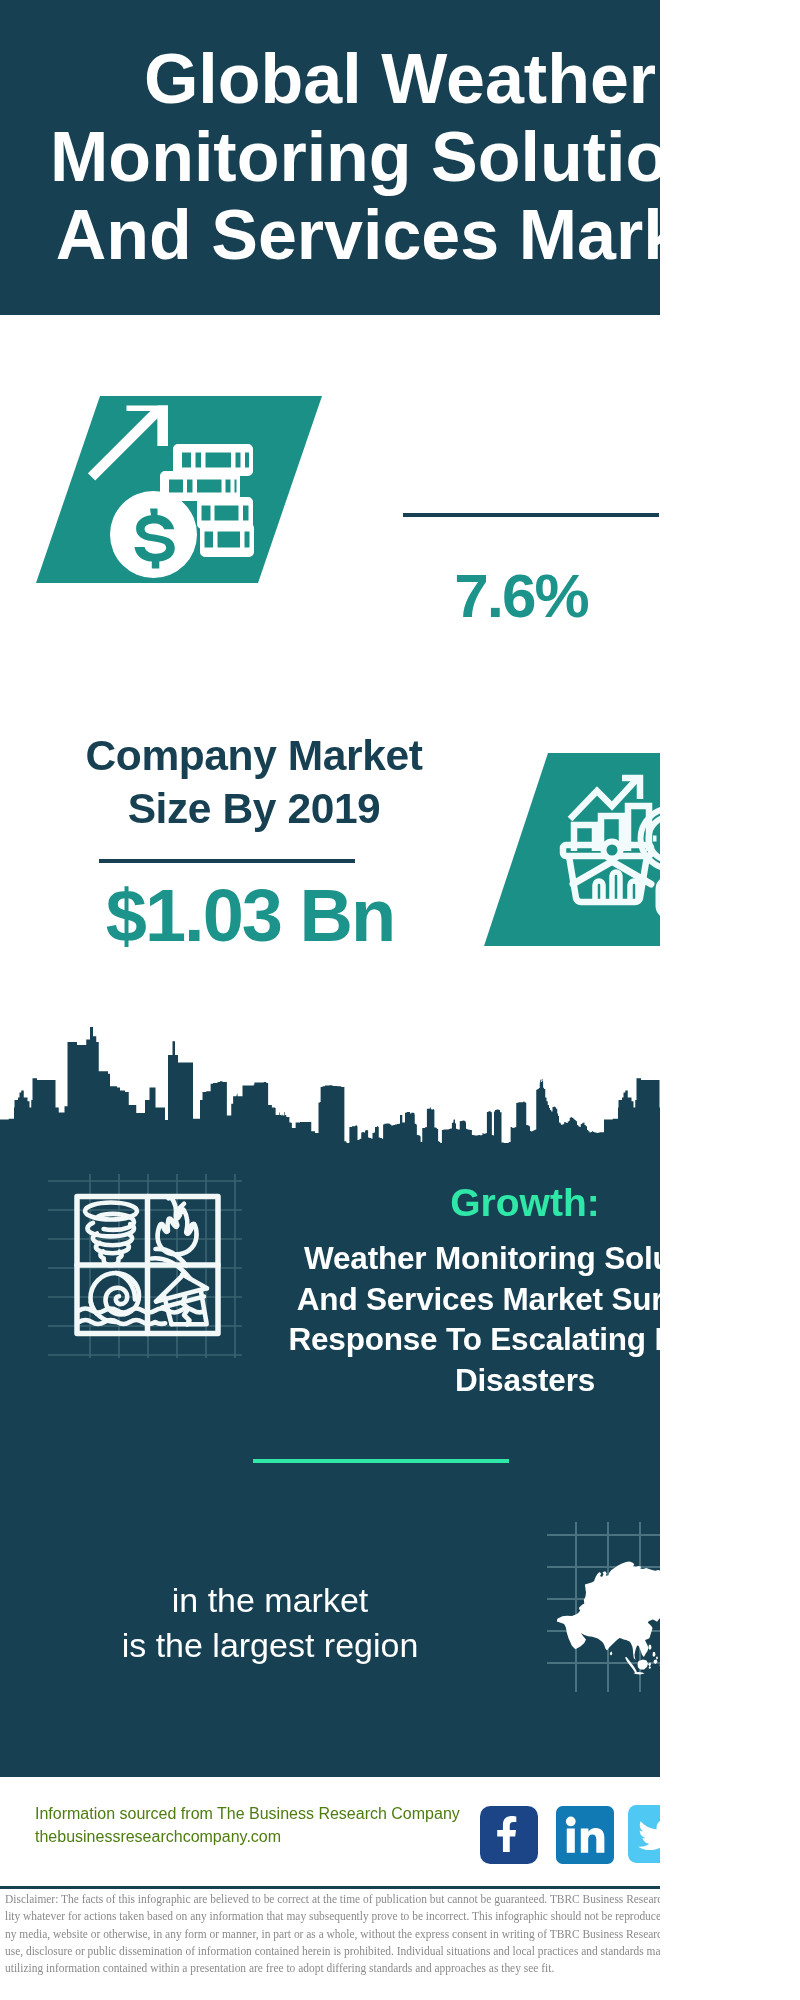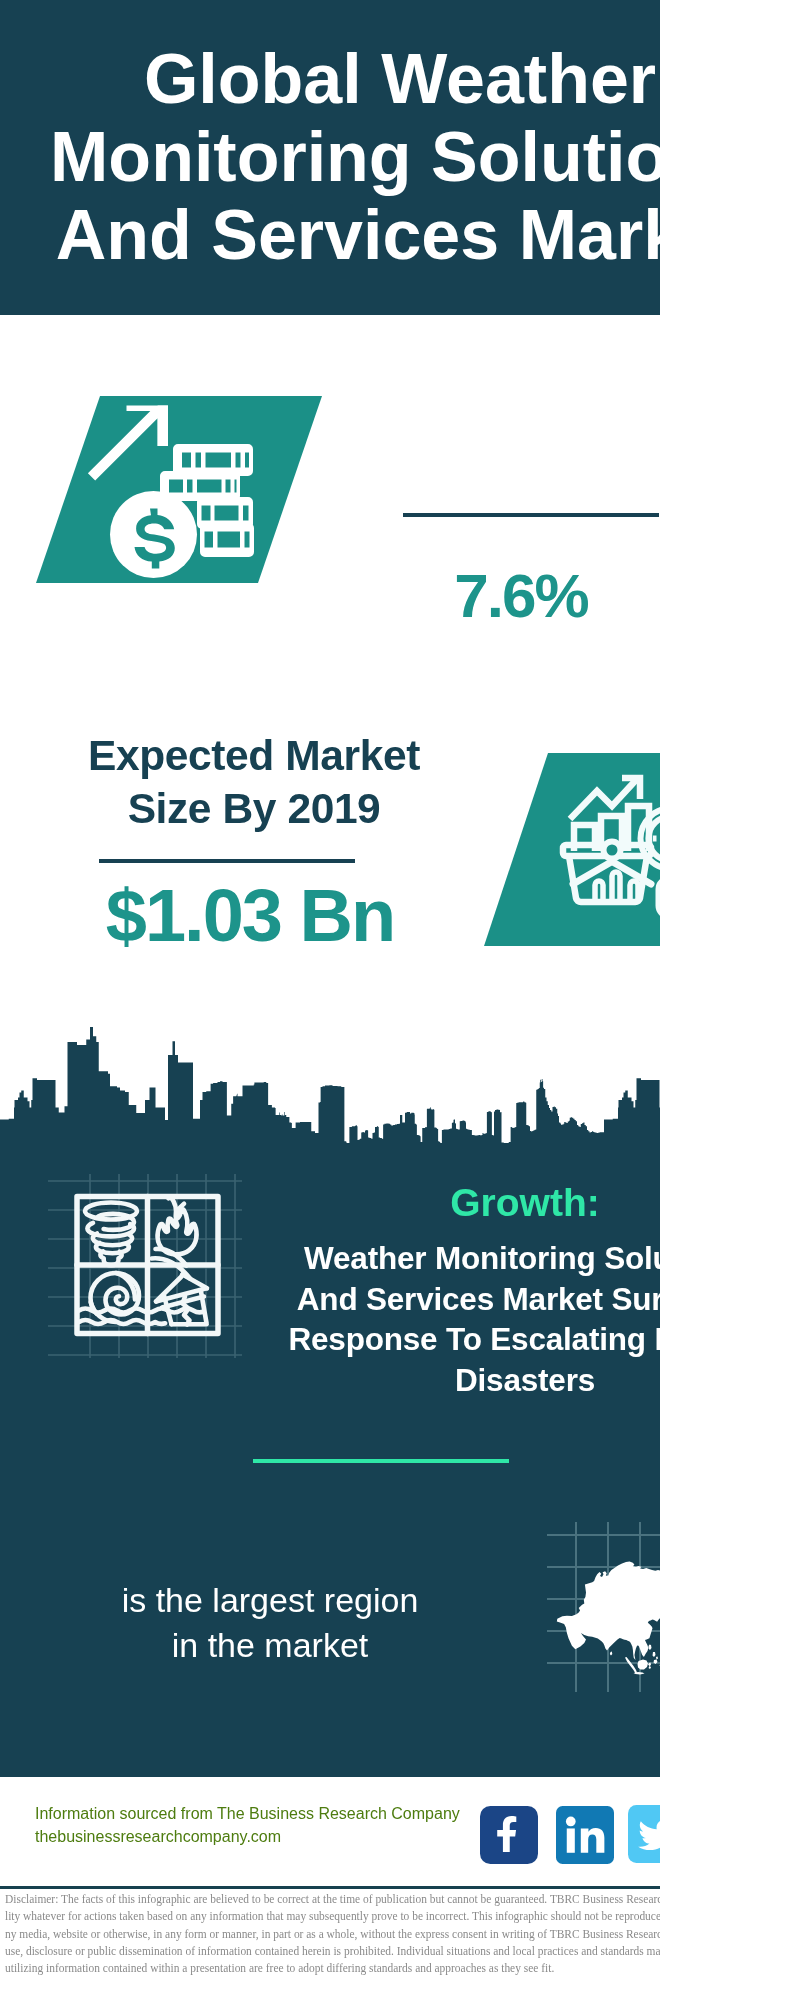--- a/index.html
+++ b/index.html
@@ -94,21 +94,21 @@
       <g fill="#1b9087">
         <path d="M150 508.5h7.5v6.6c8.9 1 15.1 6.2 16.7 14.1h-9.9c-1.5-3.8-5.2-5.8-10.4-5.8-5.5 0-9.3 2.2-9.3 5.5 0 3.2 2.6 4.8 9.6 5.7l5.2 0.8c10.4 1.7 15.4 5.5 15.4 12.7 0 7.4-5.8 12.5-15.5 13.5v6.9h-7.5v-6.9c-9.9-1-16.2-6.1-17.3-14.7h10.1c1.1 4.3 5.3 6.8 11.5 6.8 6 0 10-2.2 10-5.9 0-3.1-2.4-4.6-8.8-5.7l-5.9-1c-10.4-1.8-15.3-5.8-15.3-12.7 0-6.9 5.6-12 14.9-13.1z"></path>
       </g>
     </svg>
   </div>
 
   <div id="growth-rule" class="stat-rule"></div>
   <div id="growth-value" class="stat-value">7.6%</div>
 
   <div id="size-text">
-    <div class="stat-head">Expected Market</div>
+    <div class="stat-head">Company Market</div>
     <div class="stat-head">Size By 2019</div>
   </div>
   <div id="size-rule" class="stat-rule"></div>
   <div id="size-value" class="stat-value">$1.03 Bn</div>
 
   <div id="size-icon">
     <svg width="800" height="1000" viewBox="0 0 800 1000">
       <polygon points="548,753 769,753 705,946 484,946" fill="#1b9087"></polygon>
       <g fill="none" stroke="#f2fbfb" stroke-width="6.5" stroke-linecap="butt" stroke-linejoin="miter">
 
@@ -206,22 +206,22 @@
   <div id="asia-map">
     <svg width="800" height="1800" viewBox="0 0 800 1800">
       <g fill="#ffffff">
         <path d="M594.1 1580.9L595.5 1577.3L597.2 1574.2L599.5 1571.9L601.3 1573.7L600.0 1576.0L602.0 1576.9L603.5 1574.2L602.6 1572.2L605.1 1571.3L606.7 1573.3L605.8 1575.8L608.3 1575.5L609.2 1572.8L611.4 1570.1L614.4 1567.9L618.0 1565.4L622.0 1563.4L626.0 1562.0L629.6 1561.4L632.8 1562.7L634.4 1564.5L633.0 1566.3L636.0 1566.8L638.6 1565.9L641.4 1566.8L640.0 1568.6L643.1 1569.0L646.3 1568.1L649.0 1569.0L652.1 1569.9L655.3 1570.8L658.0 1569.9L661.1 1570.8L663.9 1571.7L666.5 1572.6L669.2 1571.7L672.0 1573.1L674.6 1574.4L677.4 1573.5L680.0 1574.4L683.2 1575.3L685.9 1574.4L688.6 1575.8L691.3 1576.7L694.0 1575.8L696.7 1576.7L699.4 1577.6L702.1 1578.5L704.8 1579.8L707.0 1581.2L708.9 1583.0L710.6 1584.3L712.0 1582.5L713.8 1581.2L715.6 1582.1L717.0 1583.9L715.6 1585.2L713.4 1586.1L710.6 1586.6L708.0 1586.1L705.2 1587.0L702.5 1588.4L699.9 1589.3L697.1 1590.2L695.4 1591.5L697.1 1593.3L698.5 1595.1L697.1 1596.9L694.9 1597.8L692.2 1596.9L690.0 1595.5L687.7 1593.7L685.5 1591.9L683.2 1590.2L685.0 1589.0L677.5 1590.5L671.5 1592.8L667.0 1595.8L665.5 1598.8L667.0 1600.6L668.5 1601.9L669.6 1604.8L668.6 1607.0L667.8 1609.2L666.2 1611.5L664.8 1613.4L663.4 1614.7L661.9 1616.6L660.1 1618.1L659.1 1619.0L658.0 1620.5L657.1 1621.8L655.8 1621.1L654.1 1619.9L652.5 1619.6L650.5 1620.5L648.9 1621.1L647.8 1622.8L649.3 1624.0L650.6 1625.2L651.9 1626.7L652.5 1628.2L649.4 1638.2L646.6 1639.6L645.0 1640.1L646.1 1642.6L647.5 1645.3L648.3 1648.1L647.5 1651.1L645.8 1653.6L643.9 1656.9L642.2 1655.0L641.1 1651.9L640.0 1648.9L639.0 1646.4L637.9 1645.3L636.8 1646.2L635.9 1648.4L635.1 1651.7L634.5 1655.0L635.4 1659.9L633.7 1657.7L633.2 1653.9L632.9 1650.0L632.4 1646.7L631.2 1644.0L630.1 1642.0L629.0 1641.2L627.7 1640.7L626.3 1640.1L624.6 1639.8L623.0 1639.3L621.4 1638.5L619.7 1637.9L617.5 1639.6L614.8 1642.0L612.0 1644.8L609.2 1647.5L607.0 1650.6L605.4 1648.4L604.3 1645.3L603.2 1642.9L601.5 1641.2L597.8 1638.5L592.2 1636.8L588.2 1636.2L584.3 1635.1L580.9 1632.9L583.2 1636.2L586.0 1639.6L584.3 1643.0L580.4 1646.4L575.3 1649.2L571.9 1645.8L568.6 1638.5L566.9 1632.9L565.8 1627.2L564.1 1623.9L560.7 1622.7L556.8 1621.6L557.3 1618.8L562.4 1616.2L566.9 1615.8L571.9 1616.0L576.4 1614.3L578.7 1612.6L580.1 1610.4L578.7 1608.1L582.1 1604.7L584.3 1603.6L583.8 1599.7L585.4 1596.9L586.0 1592.4L584.9 1584.5L592.3 1582.3Z"></path>
         <path d="M670.5 1612.5L672.5 1615L673 1618L671 1622L668.5 1625.5L666 1628.5L663.5 1630.5L661.5 1629.5L663 1627L666 1623.5L668 1619.5L668.5 1615.5ZM673 1606L675.5 1605L677 1607.5L675.5 1611L672.5 1611.5L671.5 1609ZM661.5 1631.5L663.5 1631.5L664 1634L661.5 1635L660 1633.5ZM684.5 1588L687 1590.5L687.5 1595L686.5 1600L685 1602.5L683.5 1601L684.5 1597L684.5 1592ZM649.5 1644.5L651 1645L651.5 1648L650 1650L648.5 1648.5L648.5 1646ZM653 1652L655 1652L655.5 1655L654 1657L652.5 1655.5ZM656 1657L657.5 1656.5L658 1658.5L656.5 1659.5ZM654 1660L656.5 1659.5L657.5 1662L655.5 1664L653.5 1662.5ZM638.5 1661L643 1659.5L646.5 1660.5L648 1663.5L647 1667L644 1669.5L640.5 1669.5L638 1667.5L637.5 1664ZM649 1663L650.5 1662.5L651 1664.5L650 1666L651 1667.5L650 1669L648.5 1668L649.5 1666L648 1664.5ZM625 1657.5L626.5 1657L630 1661.5L633.5 1666L636 1670L637 1672.5L635.5 1673.5L633.5 1670L630 1665.5L627 1661.5ZM633.5 1673L638 1672L642.5 1672.5L644.5 1673.5L640 1674.5L635.5 1674ZM662.5 1663L665.5 1662L668 1663.5L668.5 1666L666 1667.5L663 1666ZM660 1664.5L661.5 1664L662 1665.5L660.5 1666.5L659.5 1665.5ZM610.5 1652L611.8 1651.5L612.3 1654L611 1655.5L609.8 1654ZM645.5 1648L647 1647.5L647.5 1649L646 1650L645 1649Z"></path>
       </g>
     </svg>
   </div>
 
   <div class="region-body">
+    <div>in the market</div>
     <div>is the largest region</div>
-    <div>in the market</div>
   </div>
 
   <div class="src-line" id="src1">Information sourced from The Business Research Company</div>
   <div class="src-line" id="src2">thebusinessresearchcompany.com</div>
 
   <div class="social-row">
     <a class="social" style="left:0">
       <svg width="58" height="58" viewBox="0 0 62 62">
         <rect width="62" height="62" rx="11" fill="#1b4586"></rect>
         <path d="M37.6 32.5l.9-6.9h-6.7v-4.5c0-2 .9-3.9 4-3.9h3v-5.9s-2.7-.5-5.3-.5c-5.5 0-9 3.3-9 9.3v5.5h-6.1v6.9h6.1v16.7h7.3V32.5z" fill="#fff"></path>

